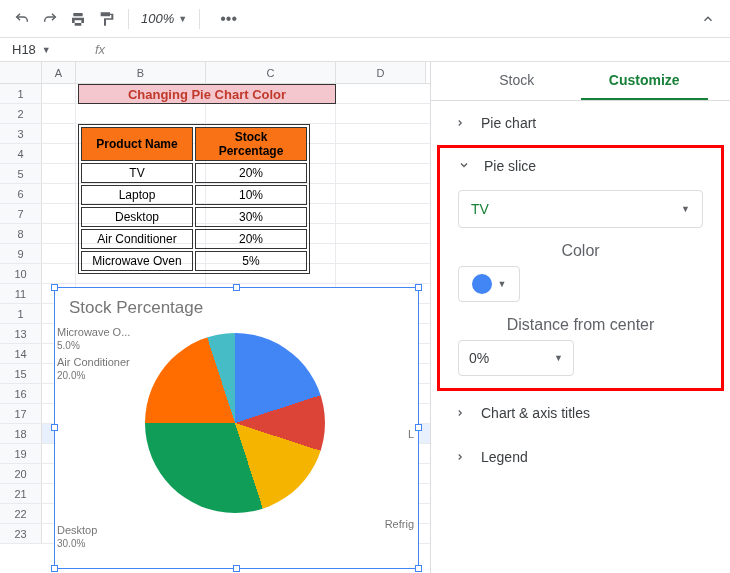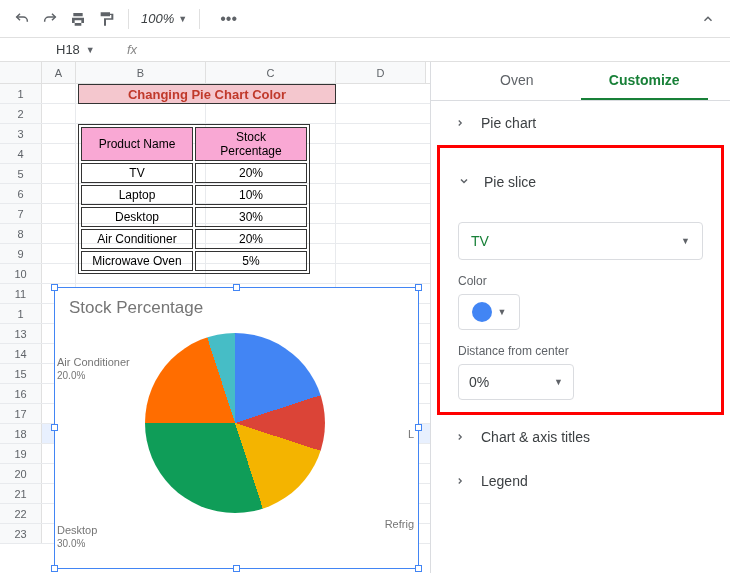--- a/index.html
+++ b/index.html
@@ -8,21 +8,21 @@
   
   .toolbar { height: 38px; display: flex; align-items: center; padding: 0 12px; gap: 8px; border-bottom: 1px solid #e0e0e0; }
   .tb-icon { width: 20px; height: 20px; display: flex; align-items: center; justify-content: center; color: #5f6368; cursor: pointer; }
   .tb-sep { width: 1px; height: 20px; background: #e0e0e0; margin: 0 4px; }
   .zoom-box { display: flex; align-items: center; gap: 4px; font-size: 13px; color: #3c4043; font-style: italic; }
   .tb-dots { font-size: 16px; color: #5f6368; margin-left: 8px; cursor: pointer; }
   .tb-collapse { margin-left: auto; color: #5f6368; }
   
   
   .formula-row { height: 24px; display: flex; align-items: center; border-bottom: 1px solid #e0e0e0; }
-  .name-box { width: 70px; font-size: 13px; padding-left: 24px; color: #3c4043; display: flex; align-items: center; gap: 6px; margin-left: 32px; }
+  .name-box { width: 70px; font-size: 13px; padding-left: 12px; color: #3c4043; display: flex; align-items: center; gap: 6px; }
   .fx-label { font-style: italic; color: #888; font-size: 13px; margin-left: 25px; }
   
   
   .main { display: flex; height: calc(573px - 62px); }
   .sheet-area { flex: 0 0 430px; position: relative; }
   .editor-area { flex: 1; border-left: 1px solid #dadce0; position: relative; background: #fff; }
   
   
   .colheads { display: flex; height: 22px; background: #fff; border-bottom: 1px solid #e0e0e0; }
   .rowhead-spacer { width: 42px; border-right: 1px solid #e0e0e0; background: #f8f9fa; }
@@ -36,21 +36,21 @@
   .cell-b { width: 130px; border-right: 1px solid #e8eaed; }
   .cell-c { width: 130px; border-right: 1px solid #e8eaed; }
   .cell-d { width: 90px; }
   
   
   .title-banner { position: absolute; top: 22px; left: 78px; width: 258px; height: 20px; background: #f4c7ce; border: 1px solid #333; display: flex; align-items: center; justify-content: center; font-weight: bold; font-size: 13px; color: #c0392b; }
   
   
   .data-table { position: absolute; top: 62px; left: 78px; border: 1px solid #333; font-size: 12px; }
   .data-table th, .data-table td { border: 1px solid #333; padding: 2px 8px; text-align: center; height: 19px; }
-  .data-table th { background: #f9a8d4; font-weight: normal; }
+  .data-table th { background: #f97316; font-weight: bold; }
   .data-table th:first-child, .data-table td:first-child { width: 112px; }
   .data-table th:last-child, .data-table td:last-child { width: 112px; }
   
   
   .chart-obj { position: absolute; top: 225px; left: 54px; width: 365px; height: 282px; border: 1px solid #4285f4; background: #fff; }
   .handle { position: absolute; width: 7px; height: 7px; background: #fff; border: 1px solid #4285f4; }
   .h-tl { top: -4px; left: -4px; } .h-tm { top: -4px; left: 50%; margin-left: -4px; } .h-tr { top: -4px; right: -4px; }
   .h-ml { top: 50%; left: -4px; margin-top: -4px; } .h-mr { top: 50%; right: -4px; margin-top: -4px; }
   .h-bl { bottom: -4px; left: -4px; } .h-bm { bottom: -4px; left: 50%; margin-left: -4px; } .h-br { bottom: -4px; right: -4px; }
   .chart-title { font-size: 17px; color: #757575; padding: 10px 14px; }
@@ -70,21 +70,21 @@
   .ed-title { font-size: 17px; color: #3c4043; flex: 1; }
   .ed-close { color: #5f6368; font-size: 18px; cursor: pointer; }
   .ed-tabs { display: flex; border-bottom: 1px solid #dadce0; padding: 0 22px; }
   .ed-tab { flex: 1; text-align: center; padding: 10px 0; font-size: 14px; color: #5f6368; cursor: pointer; }
   .ed-tab.active { color: #188038; border-bottom: 2px solid #188038; font-weight: 700; }
   .ed-body { padding: 0; height: calc(100% - 96px); overflow: hidden; }
   .section-row { display: flex; align-items: center; padding: 14px 24px; font-size: 14px; color: #3c4043; cursor: pointer; }
   .section-row .chev { margin-right: 14px; color: #5f6368; width: 12px; }
   .redbox { border: 3px solid #ff0000; margin: 0 6px; padding-bottom: 12px; }
   .slice-select { margin: 6px 18px 14px 18px; border: 1px solid #dadce0; border-radius: 4px; padding: 10px 12px; display: flex; align-items: center; justify-content: space-between; font-size: 14px; font-weight: 500; color: #188038; }
-  .field-label { font-size: 12px; color: #5f6368; margin: 4px 18px; }
+  .field-label { font-size: 16px; color: #5f6368; margin: 4px 18px; text-align: center; }
   .color-btn { margin: 6px 18px 14px 18px; width: 62px; height: 36px; border: 1px solid #dadce0; border-radius: 4px; display: flex; align-items: center; justify-content: center; gap: 6px; }
   .color-dot { width: 20px; height: 20px; border-radius: 50%; background: #4285f4; }
   .dist-select { margin: 6px 18px 0 18px; width: 116px; height: 36px; border: 1px solid #dadce0; border-radius: 4px; padding: 0 10px; display: flex; align-items: center; justify-content: space-between; font-size: 14px; color: #3c4043; }
   .tri { font-size: 9px; color: #5f6368; }
 </style>
 </head>
 <body>
 
 <div class="toolbar">
   <span class="tb-icon">
@@ -343,52 +343,55 @@
       <div class="handle h-tm"></div>
       <div class="handle h-tr"></div>
       <div class="handle h-ml"></div>
       <div class="handle h-mr"></div>
       <div class="handle h-bl"></div>
       <div class="handle h-bm"></div>
       <div class="handle h-br"></div>
       <div class="chart-title">Stock Percentage</div>
       <div class="pie-wrap">
         <div class="pie"></div>
+        <div class="lbl" style="top:-2px;left:2px;">
+          <span>Microwave O...</span><br><span class="pct">5.0%</span>
+        </div>
         <div class="lbl" style="top:28px;left:2px;">
           <span>Air Conditioner</span><br><span class="pct">20.0%</span>
         </div>
         <div class="lbl" style="top:196px;left:2px;">
           <span>Desktop</span><br><span class="pct">30.0%</span>
         </div>
         <div class="lbl" style="top:190px;right:4px;">
           <span>Refrig</span>
         </div>
         <div class="lbl" style="top:100px;right:4px;">
           <span>L</span>
         </div>
       </div>
     </div>
 
   </div>
 
   <div class="editor-area">
     <div class="ed-tabs">
-      <div class="ed-tab">Oven</div>
+      <div class="ed-tab">Stock</div>
       <div class="ed-tab active">Customize</div>
     </div>
     <div class="ed-body">
       <div class="section-row">
         <span class="chev"><svg width="10" height="10" viewBox="0 0 24 24" fill="none" stroke="#5f6368" stroke-width="3">
               <path d="M9 6l6 6-6 6"></path>
             </svg></span>
         <span>Pie chart</span>
       </div>
 
       <div class="redbox">
-        <div class="section-row" style="padding:26px 18px;">
+        <div class="section-row" style="padding:10px 18px;">
           <span class="chev"><svg width="12" height="12" viewBox="0 0 24 24" fill="none" stroke="#5f6368" stroke-width="3">
                 <path d="M6 9l6 6 6-6"></path>
               </svg></span>
           <span>Pie slice</span>
         </div>
         <div class="slice-select">
           <span>TV</span>
           <span class="tri">▼</span>
         </div>
         <div class="field-label">Color</div>

